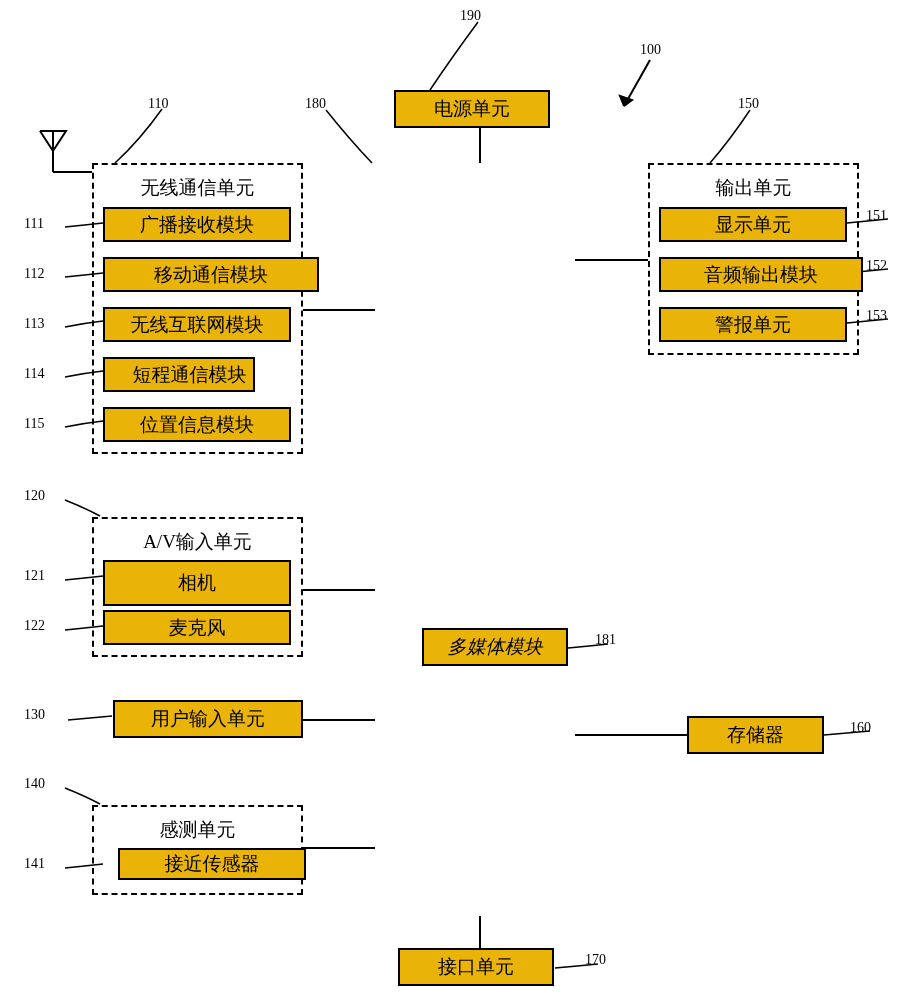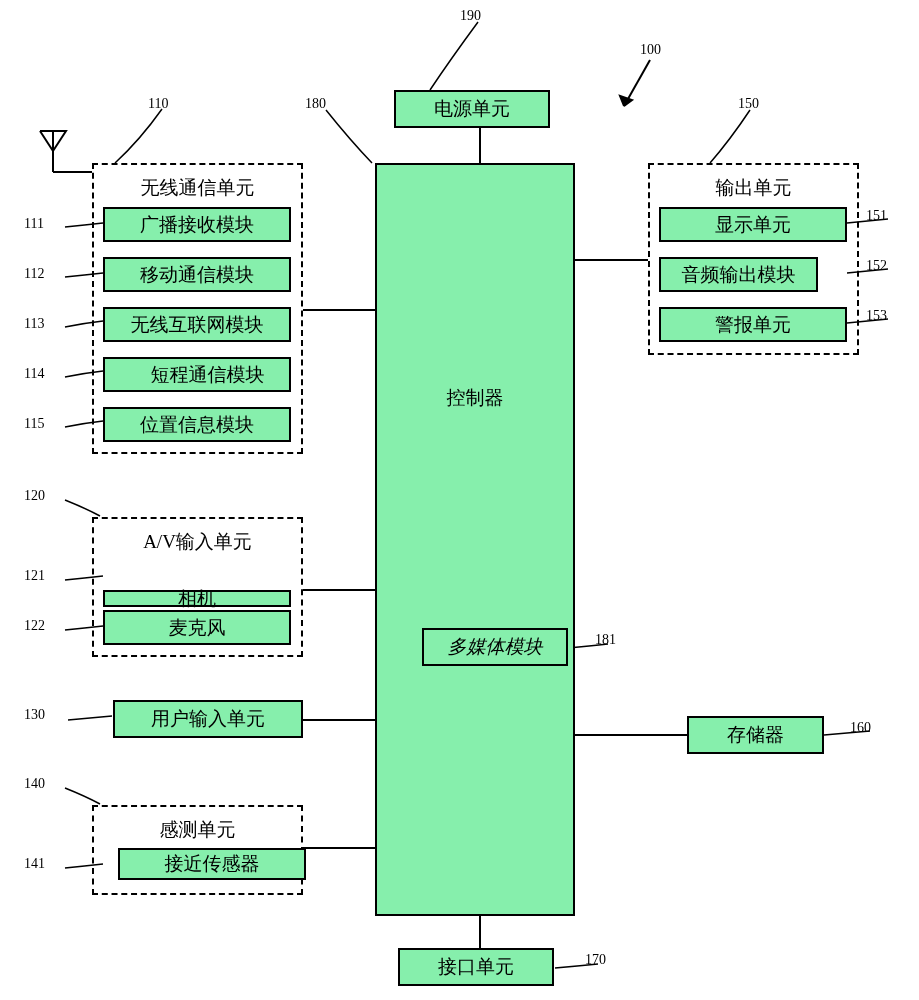--- a/index.html
+++ b/index.html
@@ -10,21 +10,21 @@
       font-size: 19px;
       background: #fff;
       width: 919px;
       height: 1000px;
       position: relative;
     }
     .diagram { position: absolute; top: 0; left: 0; width: 919px; height: 1000px; }
     .box {
       position: absolute;
       border: 2px solid #000;
-      background: #86efac;
+      background: #eab308;
       display: flex;
       align-items: center;
       justify-content: center;
       text-align: center;
       padding: 2px 6px;
     }
     .dashed-group {
       position: absolute;
       border: 2px dashed #000;
       background: transparent;
@@ -138,51 +138,48 @@
   <div class="label" style="left:866px; top:308px;">153</div>
 
   <div class="label" style="left:850px; top:720px;">160</div>
   <div class="label" style="left:585px; top:952px;">170</div>
   <div class="label" style="left:595px; top:632px;">181</div>
 
   <div class="box" style="left:394px; top:90px; width:156px; height:38px;">
     <span>电源单元</span>
   </div>
 
-  <div class="box" style="left:375px; top:163px; width:200px; height:753px;">
-    <span style="position:absolute; top:220px; left:0; right:0; text-align:center;">控制器</span>
-  </div>
 
   <div class="box" style="left:422px; top:628px; width:146px; height:38px;font-style:italic;">
     <span>多媒体模块</span>
   </div>
 
   <div class="dashed-group" style="left:92px; top:163px; width:211px; height:291px;">
     <div class="group-title" style="top:10px;">无线通信单元</div>
   </div>
   <div class="box" style="left:103px; top:207px; width:188px; height:35px;">
       <span>广播接收模块</span>
     </div>
-  <div class="box" style="left:103px; top:257px; width:188px; height:35px;">
+  <div class="box" style="left:103px; top:257px; width:216px; height:35px;">
       <span>移动通信模块</span>
     </div>
   <div class="box" style="left:103px; top:307px; width:188px; height:35px;">
       <span>无线互联网模块</span>
     </div>
-  <div class="box" style="left:103px; top:357px; width:188px; height:35px;padding-left:27px;">
+  <div class="box" style="left:103px; top:357px; width:152px; height:35px;padding-left:27px;">
       <span>短程通信模块</span>
     </div>
   <div class="box" style="left:103px; top:407px; width:188px; height:35px;">
       <span>位置信息模块</span>
     </div>
 
   <div class="dashed-group" style="left:92px; top:517px; width:211px; height:140px;">
     <div class="group-title" style="top:10px;">A/V输入单元</div>
   </div>
-  <div class="box" style="left:103px; top:560px; width:188px; height:17px;margin-top:30px;">
+  <div class="box" style="left:103px; top:560px; width:188px; height:46px;">
       <span>相机</span>
     </div>
   <div class="box" style="left:103px; top:610px; width:188px; height:35px;">
       <span>麦克风</span>
     </div>
 
   <div class="box" style="left:113px; top:700px; width:190px; height:38px;">
       <span>用户输入单元</span>
     </div>
 
@@ -192,21 +189,21 @@
   <div class="box" style="left:103px; top:848px; width:188px; height:32px;margin-left:15px;">
       <span>接近传感器</span>
     </div>
 
   <div class="dashed-group" style="left:648px; top:163px; width:211px; height:192px;">
     <div class="group-title" style="top:10px;">输出单元</div>
   </div>
   <div class="box" style="left:659px; top:207px; width:188px; height:35px;">
       <span>显示单元</span>
     </div>
-  <div class="box" style="left:659px; top:257px; width:159px; height:35px;font-family:Liberation Serif, serif;">
+  <div class="box" style="left:659px; top:257px; width:204px; height:35px;font-family:Liberation Serif, serif;">
       <span>音频输出模块</span>
     </div>
   <div class="box" style="left:659px; top:307px; width:188px; height:35px;">
       <span>警报单元</span>
     </div>
 
   <div class="box" style="left:687px; top:716px; width:137px; height:38px;">
       <span>存储器</span>
     </div>
 

